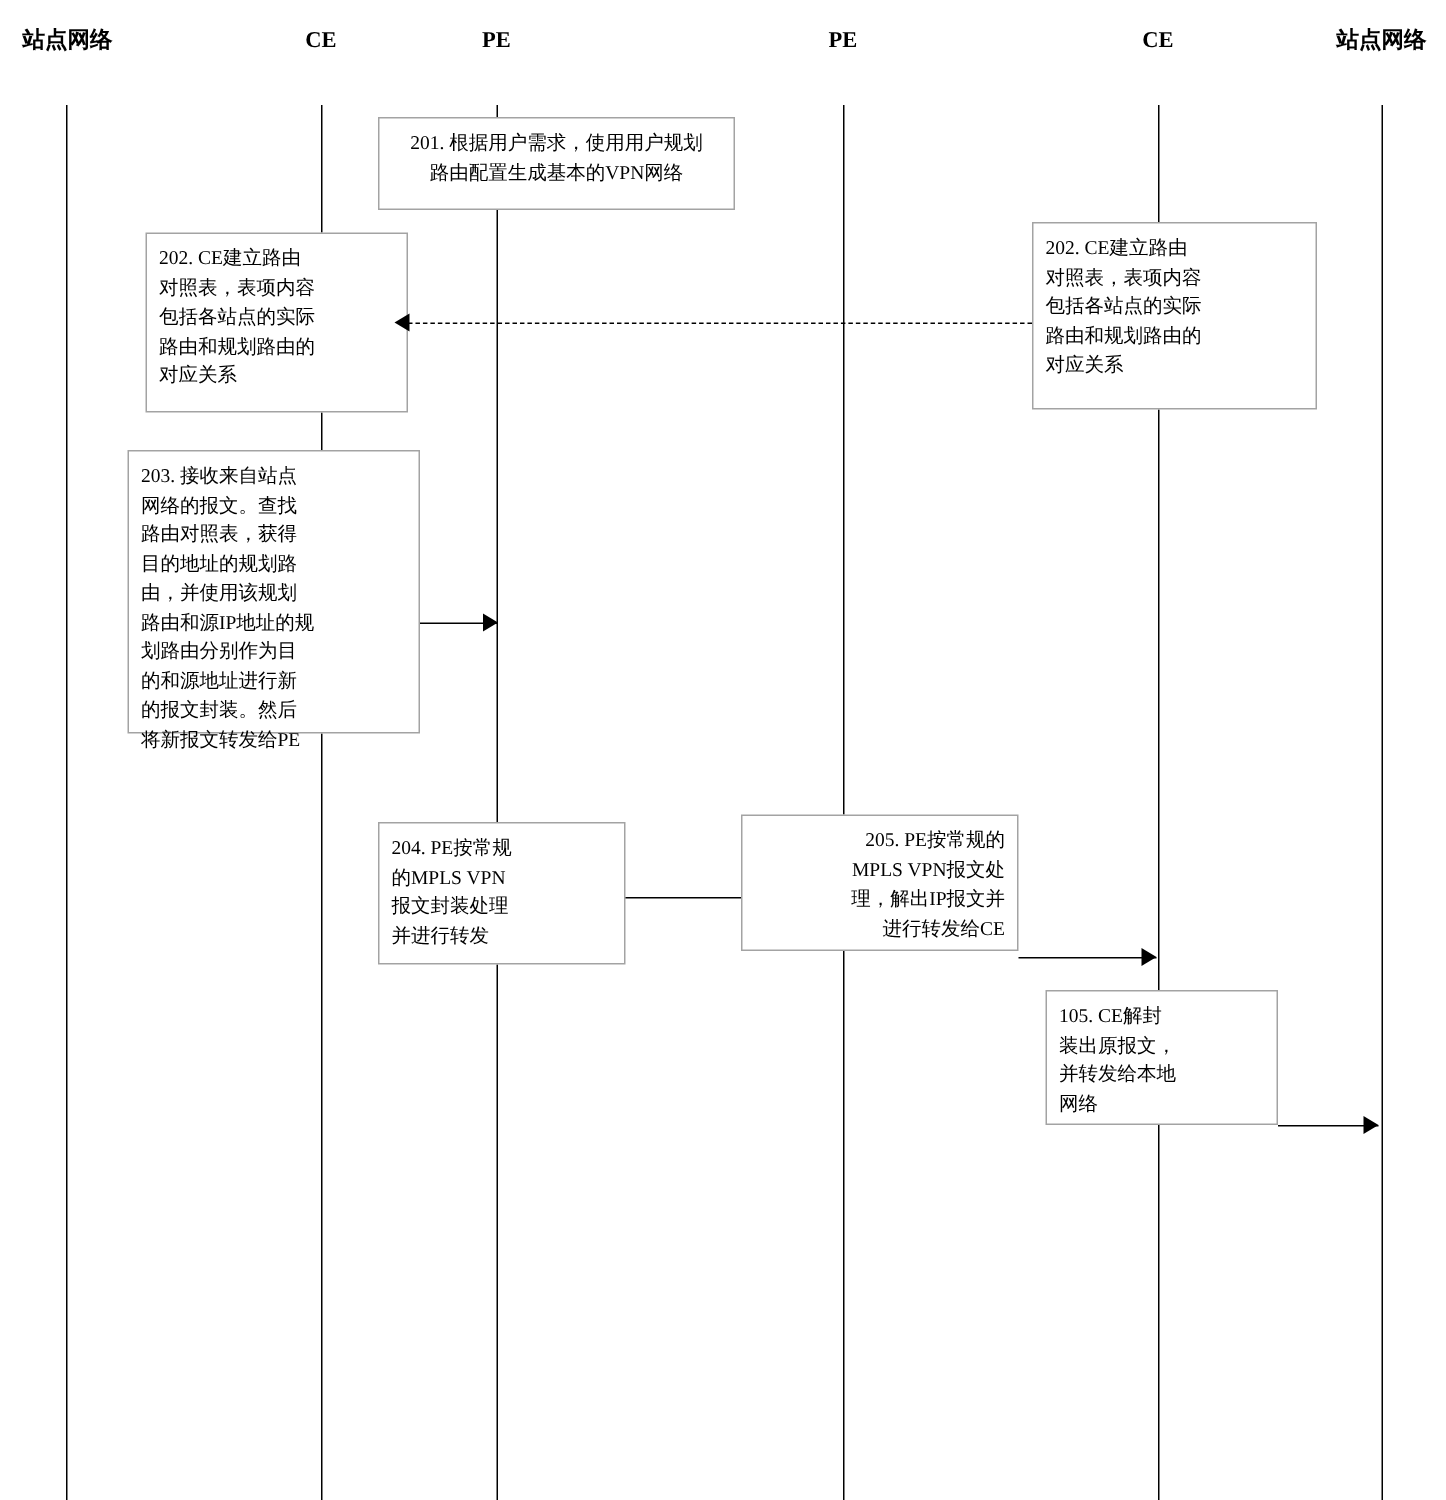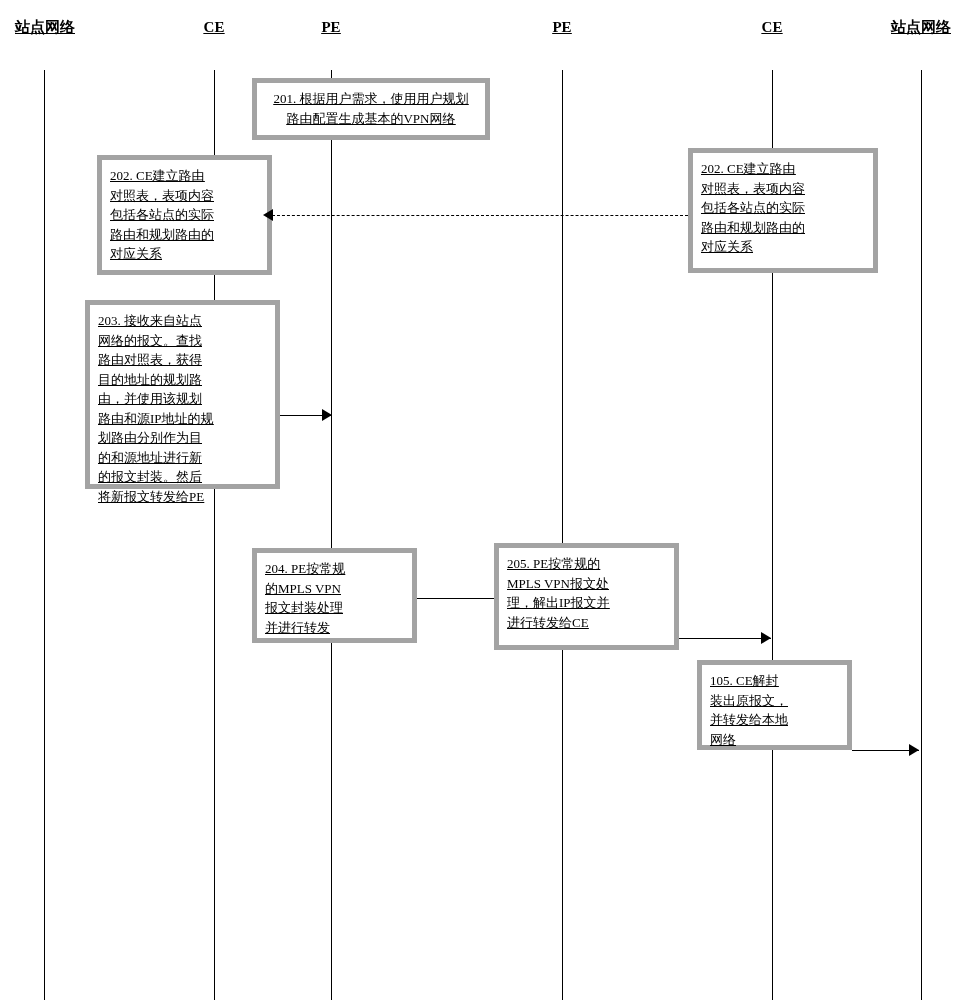--- a/index.html
+++ b/index.html
@@ -1,15 +1,15 @@
 <!DOCTYPE html>
 <html><head>
   <meta charset="utf-8">
   <style>
-    * { box-sizing: border-box; margin: 0; padding: 0; text-decoration: underline; }
+    * { box-sizing: border-box; margin: 0; padding: 0; }
     body {
       background: #fff;
       font-family: "SimSun", "宋体", serif;
       font-size: 14px;
       width: 964px;
       min-height: 1000px;
       position: relative;
       overflow: hidden;
     }
     .diagram-container {
@@ -32,21 +32,21 @@
     .lifeline {
       position: absolute;
       top: 70px;
       width: 1px;
       background: #000;
       bottom: 0;
     }
     
     .msg-box {
       position: absolute;
-      border: 5px solid #a3a3a3;
+      border: 1px solid #a3a3a3;
       background: #fff;
       padding: 6px 8px;
       font-size: 13px;
       line-height: 1.5;
     }
   </style>
 </head>
 <body>
 
 <div class="diagram-container">
@@ -121,21 +121,21 @@
   <div class="msg-box" style="left:252px; top:548px; width:165px; height:95px;">
     <span style="white-space:pre-line; font-size:13px;">204. PE按常规
 的MPLS VPN
 报文封装处理
 并进行转发</span>
   </div>
 
   <div style="position:absolute; top:598px; left:417px; width:146px; height:0; border-top:1px solid #000;"></div>
   <div style="position:absolute; top:592px; left:553px; width:0; height:0; border-top:6px solid transparent; border-bottom:6px solid transparent; border-left:10px solid #000;"></div>
 
-  <div class="msg-box" style="left:494px; top:543px; width:185px; height:107px;">
+  <div class="msg-box" style="left:494px; top:543px; width:185px; height:91px;text-align:right;">
     <span style="white-space:pre-line; font-size:13px;">205. PE按常规的
 MPLS VPN报文处
 理，解出IP报文并
 进行转发给CE</span>
   </div>
 
   <div style="position:absolute; top:638px; left:679px; width:92px; height:0; border-top:1px solid #000;"></div>
   <div style="position:absolute; top:632px; left:761px; width:0; height:0; border-top:6px solid transparent; border-bottom:6px solid transparent; border-left:10px solid #000;"></div>
 
   <div class="msg-box" style="left:697px; top:660px; width:155px; height:90px;">

